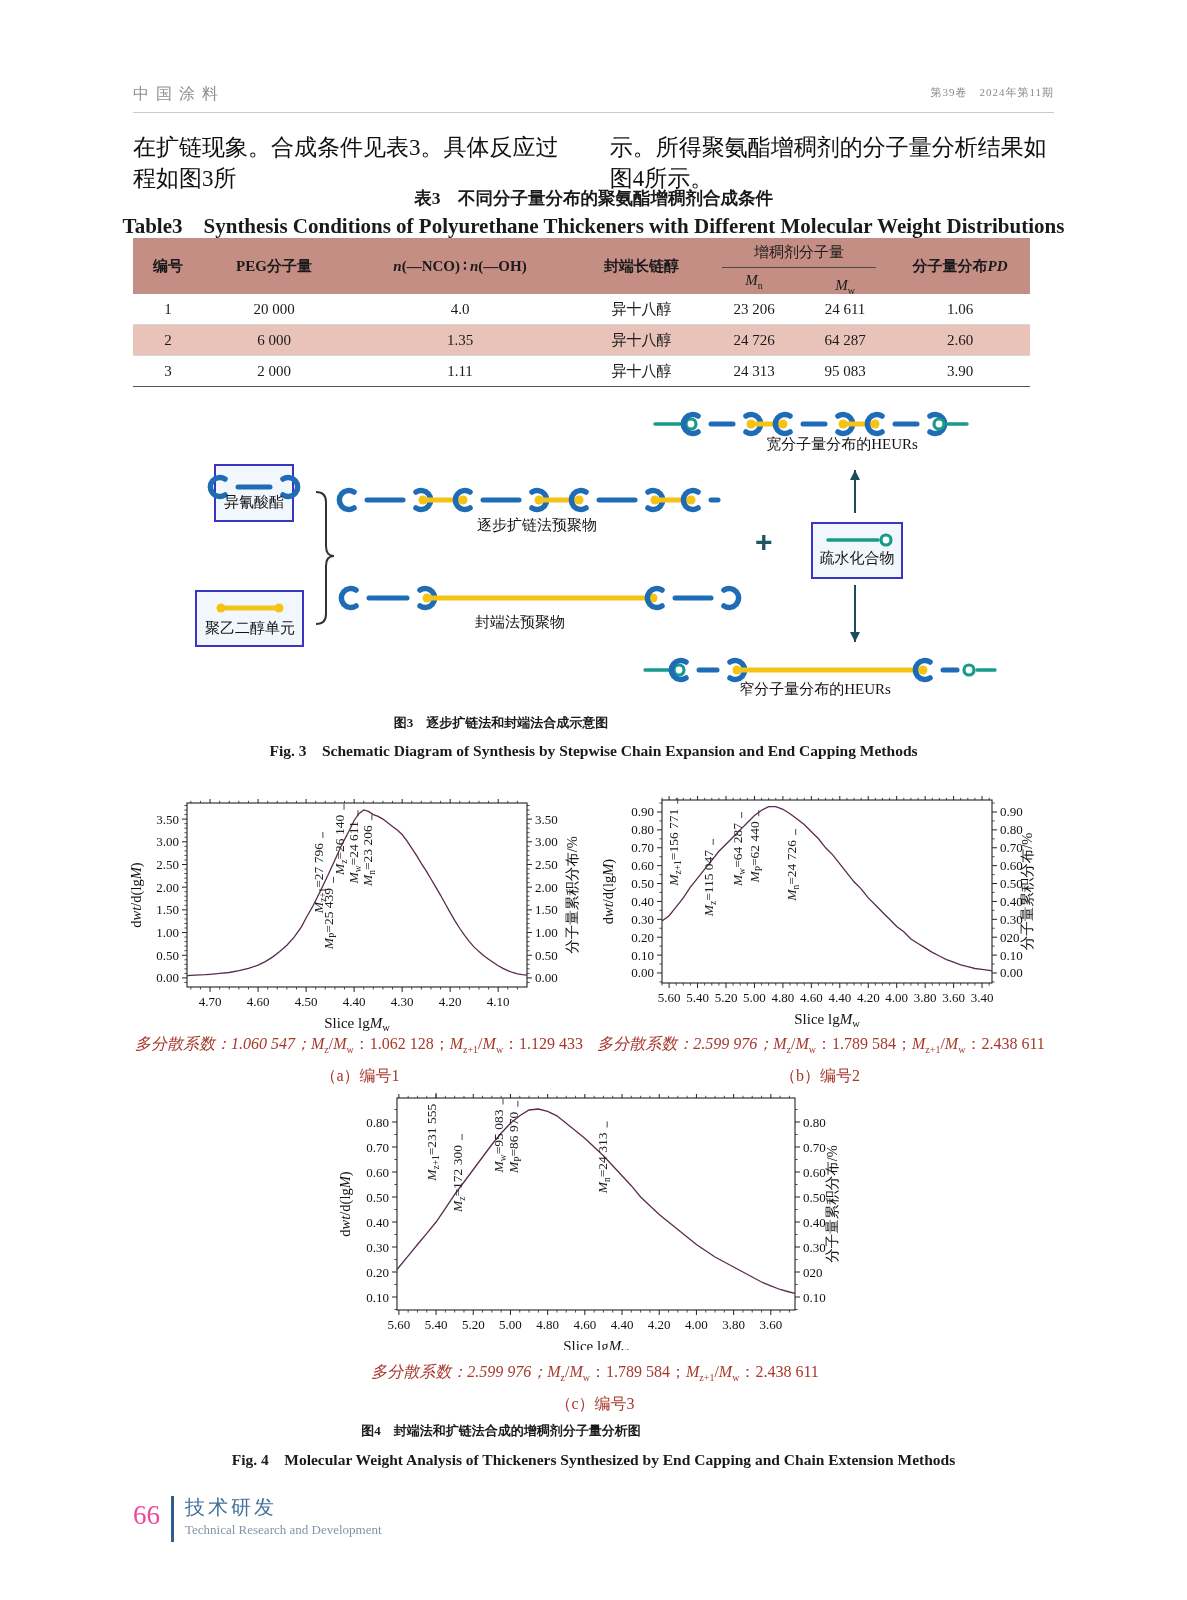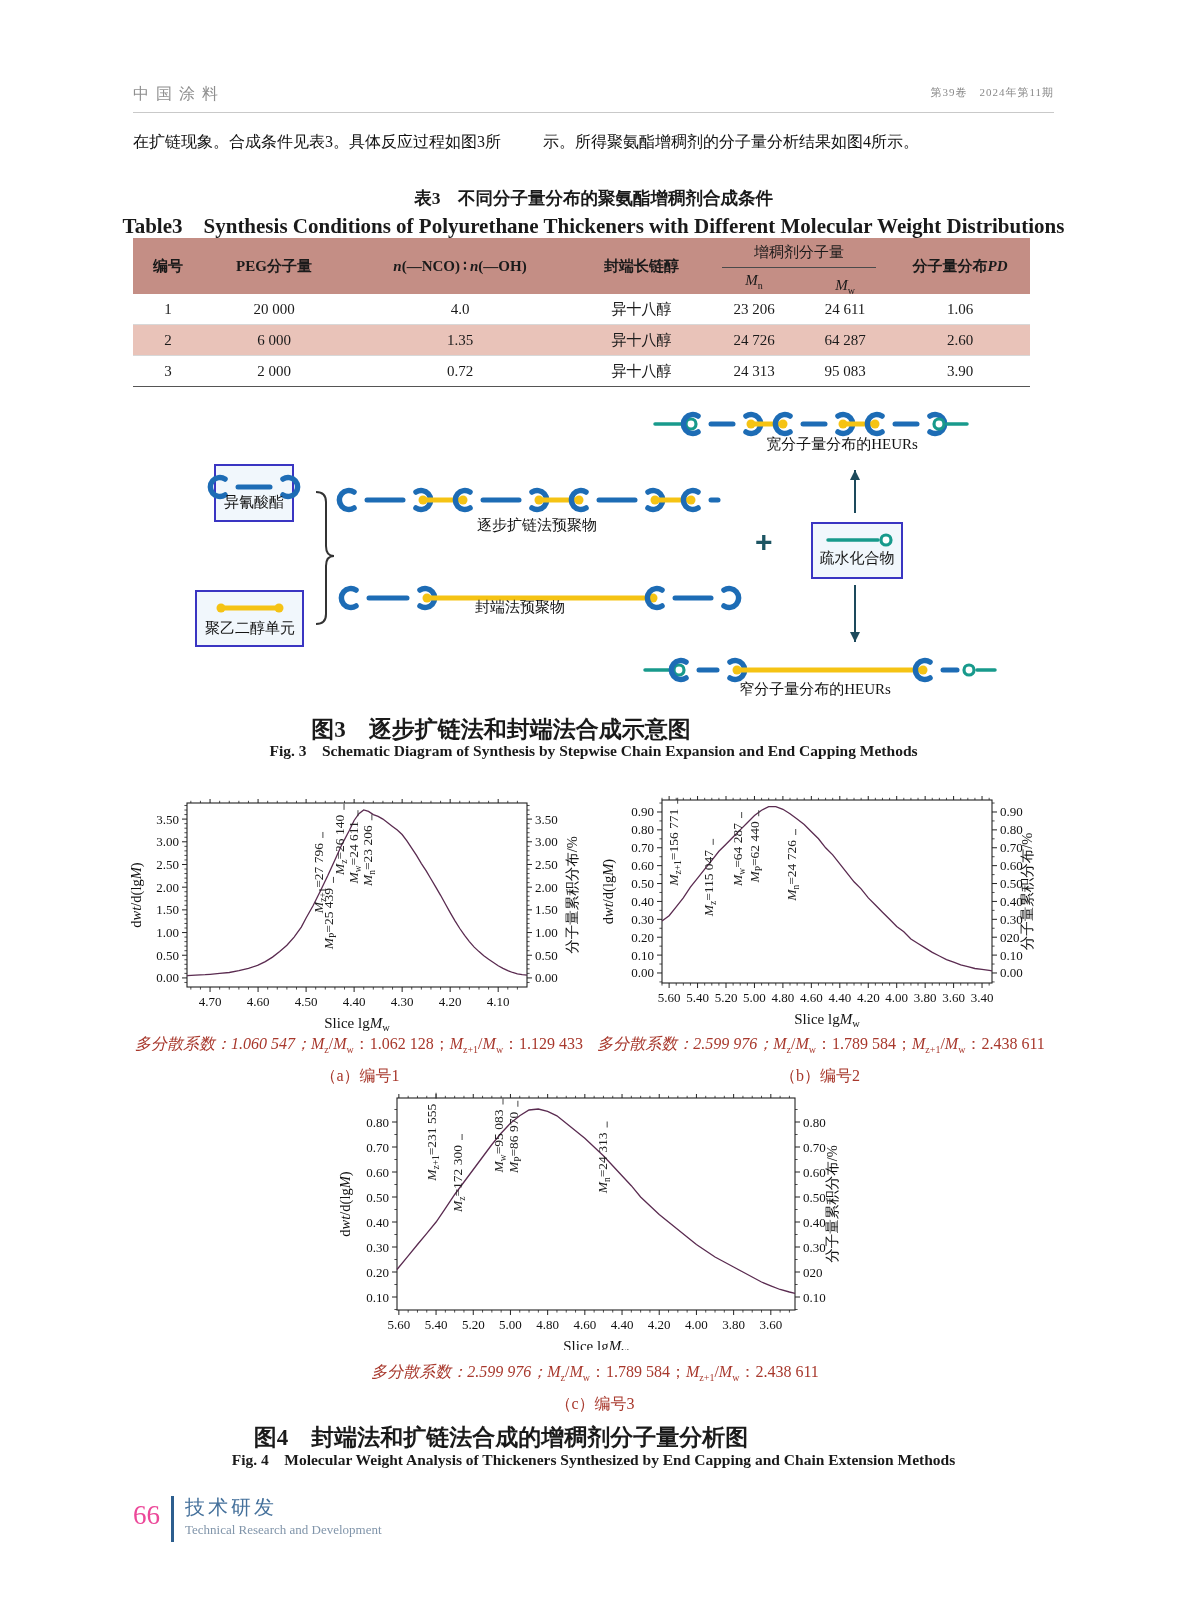--- a/index.html
+++ b/index.html
@@ -5,21 +5,21 @@
   html,body{margin:0;padding:0;background:#ffffff;}
   #page{position:relative;width:1187px;height:1600px;background:#fff;overflow:hidden;
         font-family:"Liberation Serif","DejaVu Serif",serif;color:#1a1a1a;}
   .abs{position:absolute;}
   .ctr{text-align:center;}
   
   #journal{left:133px;top:84px;font-size:16px;color:#8f8f8f;letter-spacing:7px;}
   #issue{right:133px;top:85px;font-size:11px;color:#8a8a8a;letter-spacing:1px;}
   #headrule{left:133px;top:112px;width:921px;height:1px;background:#c9c9c9;}
   
-  #para{left:133px;top:132px;width:921px;display:flex;gap:42px;font-size:16px;color:#111;}
+  #para{left:133px;top:132px;width:921px;display:flex;gap:42px;font-size:23px;color:#111;}
   
   .t-cn{left:0;top:186px;width:1187px;font-weight:bold;font-size:17.5px;}
   .t-en{left:0;top:212px;width:1187px;font-weight:bold;font-size:21px;}
   
   #tbl{left:133px;top:238px;width:897px;font-size:15px;}
   .thead{display:grid;grid-template-columns:70px 142px 230px 133px 92px 90px 140px;
          grid-template-rows:30px 26px;background:#c48e85;align-items:center;}
   .thead .h{display:flex;align-items:center;justify-content:center;grid-row:1 / span 2;font-weight:bold;}
   .thead .grp{grid-row:1;grid-column:5 / span 2;display:flex;align-items:center;justify-content:center;
               align-self:stretch;border-bottom:1px solid #4a4a4a;margin:0 14px;}
@@ -31,21 +31,21 @@
   .trow.hl{background:#e9c3b9;}
   .trow.last{border-bottom:1.6px solid #555;}
   i.m{font-style:italic;}
   sub{font-size:10px;}
   
   #fig3{left:133px;top:392px;width:921px;height:312px;}
   #fig3 svg{position:absolute;left:0;top:0;}
   .dlabel{position:absolute;font-size:15px;color:#141414;text-align:center;}
   #plus-sign{position:absolute;font-size:30px;font-weight:bold;color:#1d5563;font-family:"Liberation Sans",sans-serif;}
   
-  .cap-cn{left:0;width:1002px;font-weight:bold;font-size:23px;}
+  .cap-cn{left:0;width:1002px;font-weight:bold;font-size:13px;}
   .cap-en{left:0;width:1187px;font-weight:bold;font-size:15.5px;}
   
   .chart{position:absolute;}
   .stats{position:absolute;color:#a8382c;font-size:16px;text-align:center;font-weight:500;}
   .stats .cjk{font-style:italic;}
   .chart-cap{position:absolute;color:#a8382c;font-size:16px;text-align:center;}
   
   #foot{left:133px;top:1492px;width:500px;height:60px;}
   #pageno{position:absolute;left:0;top:8px;font-size:27px;color:#ec4899;}
   #footbar{position:absolute;left:38px;top:4px;width:3px;height:46px;background:#2d5e8e;}
@@ -102,21 +102,21 @@
         <div>6 000</div>
         <div>1.35</div>
         <div>异十八醇</div>
         <div>24 726</div>
         <div>64 287</div>
         <div>2.60</div>
     </div>
     <div class="trow last">
       <div>3</div>
         <div>2 000</div>
-        <div>0.72</div>
+        <div>1.11</div>
         <div>异十八醇</div>
         <div>24 313</div>
         <div>95 083</div>
         <div>3.90</div>
     </div>
   </div>
 
   <div class="abs" id="fig3">
     <svg id="fig3svg" width="921" height="312" viewBox="0 0 921 312">
         <rect x="82" y="73" width="78" height="56" fill="#f1f7fc" stroke="#3a35c2" stroke-width="2"></rect>
@@ -192,21 +192,21 @@
         <circle cx="836" cy="278" r="5" fill="#fff" stroke="#189a8c" stroke-width="3.2"></circle>
         <line x1="844" y1="278" x2="862" y2="278" stroke="#189a8c" stroke-width="3.5" stroke-linecap="round"></line>
         <line x1="722" y1="121" x2="722" y2="78" stroke="#1d4a5c" stroke-width="2"></line>
         <polygon points="722,78 717,88 727,88" fill="#1d4a5c"></polygon>
         <line x1="722" y1="193" x2="722" y2="250" stroke="#1d4a5c" stroke-width="2"></line>
         <polygon points="722,250 717,240 727,240" fill="#1d4a5c"></polygon>
       </svg>
     <div class="dlabel" style="left:70px;top:101px;width:102px;">异氰酸酯</div>
     <div class="dlabel" style="left:57px;top:227px;width:120px;">聚乙二醇单元</div>
     <div class="dlabel" style="left:304px;top:124px;width:200px;">逐步扩链法预聚物</div>
-    <div class="dlabel" style="left:287px;top:206px;width:200px;">封端法预聚物</div>
+    <div class="dlabel" style="left:287px;top:221px;width:200px;">封端法预聚物</div>
     <div class="dlabel" style="left:584px;top:43px;width:250px;">宽分子量分布的HEURs</div>
     <div class="dlabel" style="left:654px;top:157px;width:140px;">疏水化合物</div>
     <div class="dlabel" style="left:557px;top:288px;width:250px;">窄分子量分布的HEURs</div>
     <div id="plus-sign" style="left:622px;top:133px;">+</div>
   </div>
 
   <div class="abs ctr cap-cn" style="top:714px;">图3　逐步扩链法和封端法合成示意图</div>
   <div class="abs ctr cap-en" style="top:741px;">Fig. 3　Schematic Diagram of Synthesis by Stepwise Chain Expansion and End Capping Methods</div>
 
   <div class="chart" style="left:125px;top:782px;width:470px;height:254px;"><svg width="470" height="254" viewBox="0 0 470 254">

